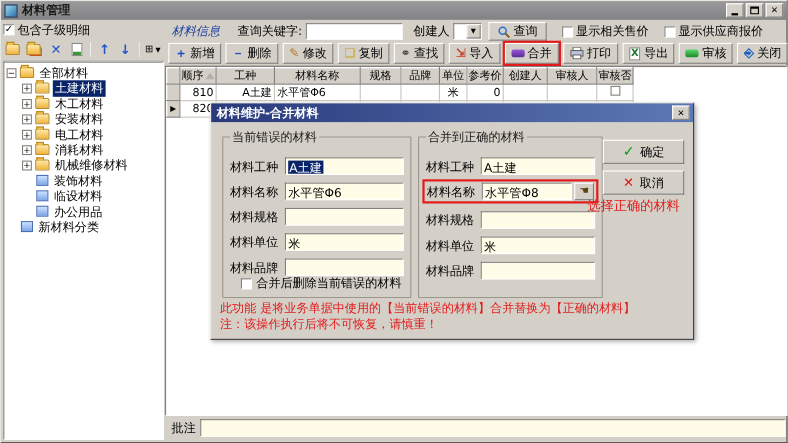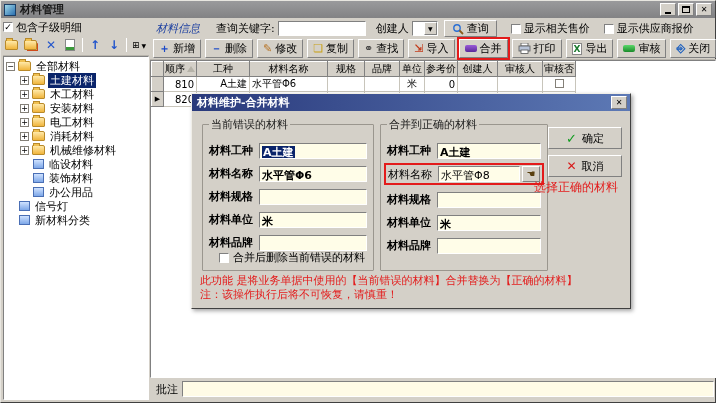--- a/index.html
+++ b/index.html
@@ -104,21 +104,21 @@
       box-shadow:2px 2px 4px rgba(0,0,0,.35); }
   .dlg-title { height:17px; background:linear-gradient(to right,#29397b,#5d79b5); display:flex;
       align-items:center; padding:0 3px 0 5px; }
   .dlg-title .t { color:#fff; font-size:11px; font-weight:bold; flex:1; }
   .dlg-body { position:relative; height:197px; font-size:11px; }
   fieldset.grp { position:absolute; top:6px; height:154px; border:1px solid #9a968e;
       border-radius:1px; padding:4px 6px 0 6px; }
   fieldset.grp legend { font-size:11px; color:#1a1a1a; padding:0 2px; }
   .grp.wrong { left:10px; width:172px; }
   .grp.correct { left:188px; width:168px; }
-  .frow { display:flex; margin-top:7px;font-weight:bold; }
+  .frow { display:flex; align-items:center; margin-top:7px; }
   .frow .flabel { width:50px; flex:none; }
   .fbox { height:16px; flex:1; background:#fffde8; border:1px solid; border-color:#808080 #fff #fff #808080;
       padding:1px 2px; overflow:hidden; white-space:nowrap; }
   .fbox .hl { background:#0a246a; color:#fff; padding:0 1px; }
   .nameRowRed { display:flex; align-items:center; border:2px solid #e31b1b; padding:1px 2px; margin:4px -3px 0 -3px; }
   .nameRowRed .flabel { width:50px; flex:none; }
   .picker { width:18px; height:16px; flex:none; margin-left:2px; background:#d4d0c8;
       border:1px solid; border-color:#fff #808080 #808080 #fff; font-size:10px; line-height:14px; text-align:center; color:#5a4010; }
   .delcb { position:absolute; bottom:5px; left:16px; display:flex; align-items:center; gap:4px; white-space:nowrap; }
   .btncol { position:absolute; right:8px; top:16px; width:74px; }
@@ -208,36 +208,31 @@
           </div>
         <div class="titem">
           <span class="ind" style="width:14px"></span>
             <span class="expbox">+</span>
             <span class="folder"></span>
           <span class="lbl">机械维修材料</span>
           </div>
         <div class="titem">
           <span class="ind" style="width:27px"></span>
             <span class="leafic"></span>
-          <span class="lbl">临设材料</span>
+          <span class="lbl">装饰材料</span>
           </div>
         <div class="titem">
           <span class="ind" style="width:27px"></span>
             <span class="leafic"></span>
-          <span class="lbl">装饰材料</span>
+          <span class="lbl">临设材料</span>
           </div>
         <div class="titem">
           <span class="ind" style="width:27px"></span>
             <span class="leafic"></span>
           <span class="lbl">办公用品</span>
-          </div>
-        <div class="titem">
-          <span class="ind" style="width:13px"></span>
-            <span class="leafic"></span>
-          <span class="lbl">信号灯</span>
           </div>
         <div class="titem">
           <span class="ind" style="width:13px"></span>
             <span class="leafic"></span>
           <span class="lbl">新材料分类</span>
           </div>
       </div>
     </div>
 
     <div class="splitter">

